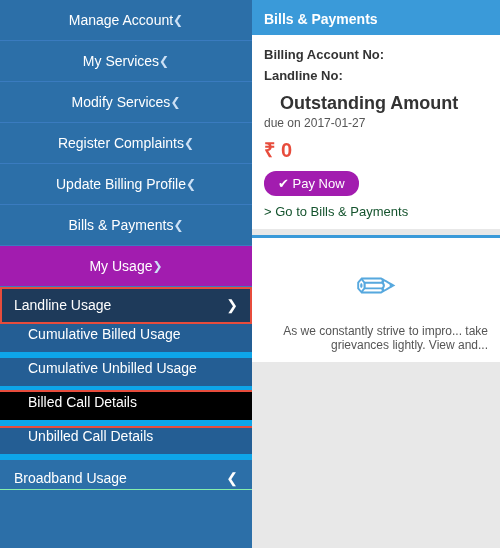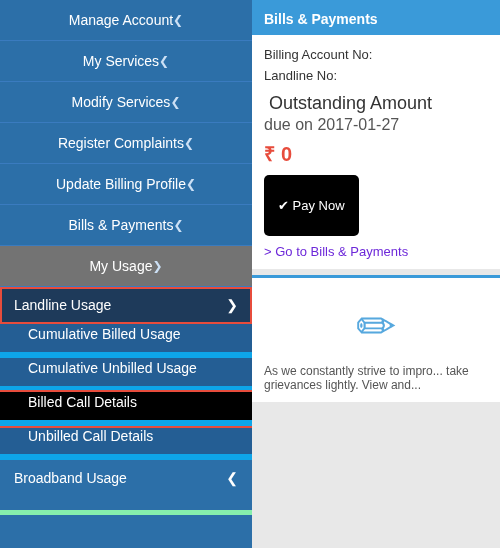--- a/index.html
+++ b/index.html
@@ -32,21 +32,21 @@
       border-bottom: 1px solid #3a7bbf;
       cursor: pointer;
     }
 
     .sidebar-item .chevron {
       font-size: 12px;
       color: #cce0f5;
     }
 
     .sidebar-item.open {
-      background: #737373;
+      background: #a21caf;
     }
 
     
     .sub-menu {
       background: #245e94;
     }
 
     .sub-item {
       display: flex;
       align-items: center;
@@ -72,24 +72,24 @@
       border-bottom: 1px solid #3a7bbf;
       cursor: pointer;
       outline: 2px solid #e74c3c;
       outline-offset: -2px;
     }
 
     .broadband-item {
       display: flex;
       align-items: flex-end;
       justify-content: space-between;
-      padding: 10px 14px 24px 14px;
+      padding: 10px 14px 3px 14px;
       color: #fff;
       background: #2c6fa8;
-      border-bottom: 5px solid #86efac;
+      border-bottom: 1px solid #86efac;
       cursor: pointer;
     }
 
     
     .main-content {
       flex: 1;
       height: 548px;
       overflow: hidden;
       padding: 0;
       background: #e8e8e8;
@@ -108,63 +108,63 @@
       padding: 8px 12px;
       font-size: 14px;
       font-weight: bold;
     }
 
     .card-body {
       padding: 10px 12px;
     }
 
     .billing-label {
-      font-weight: normal;
+      font-weight: bold;
       font-size: 13px;
       color: #333;
       line-height: 1.6;
     }
 
     .outstanding-label {
       font-size: 18px;
-      font-weight: normal;
+      font-weight: bold;
       color: #333;
-      margin: 6px 0 2px 5px;
+      margin: 6px 0 2px 16px;
     }
 
     .due-date {
-      font-size: 16px;
+      font-size: 12px;
       color: #555;
       margin-bottom: 6px;
     }
 
     .amount-red {
       color: #e74c3c;
       font-size: 20px;
       font-weight: bold;
       margin-bottom: 8px;
     }
 
     .pay-now-btn {
-      background: #000000;
+      background: #a21caf;
       color: #fff;
       border: none;
-      padding: 23px 14px;
-      border-radius: 5px;
+      padding: 5px 14px;
+      border-radius: 12px;
       cursor: pointer;
       font-size: 13px;
       margin-bottom: 6px;
       display: inline-flex;
       align-items: center;
       gap: 4px;
     }
 
     .go-to-link {
       display: block;
-      color: #6d28d9;
+      color: #14532d;
       font-size: 13px;
       text-decoration: none;
       margin-top: 2px;
     }
 
     
     .complaints-card {
       background: #fff;
       border-top: 3px solid #3a9ad9;
     }
@@ -180,21 +180,21 @@
       font-size: 48px;
       display: block;
       text-align: center;
       padding: 10px 0 6px 0;
       opacity: 0.85;
     }
 
     .complaints-text {
       font-size: 12px;
       color: #555;
-      text-align: left;
+      text-align: right;
       margin-top: 4px;
     }
   </style>
 </head>
 <body>
 
 <div class="sidebar">
 
   <div class="sidebar-item">
     <span>Manage Account</span>

